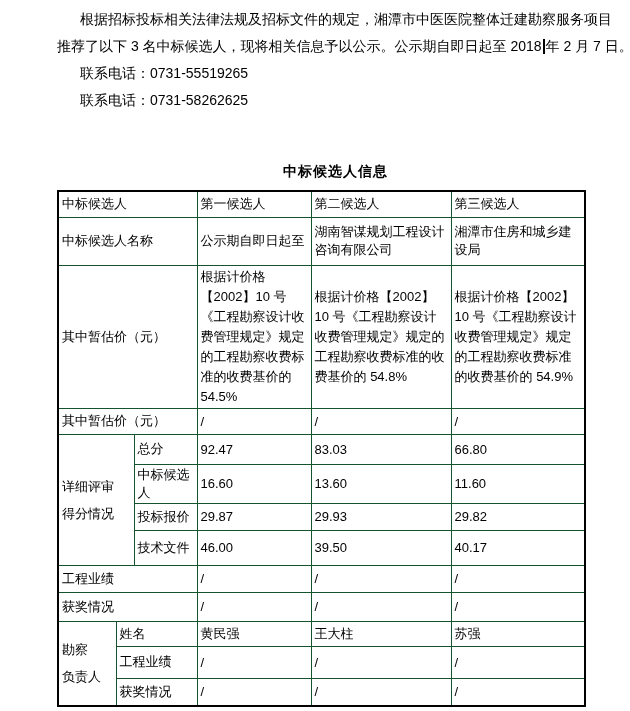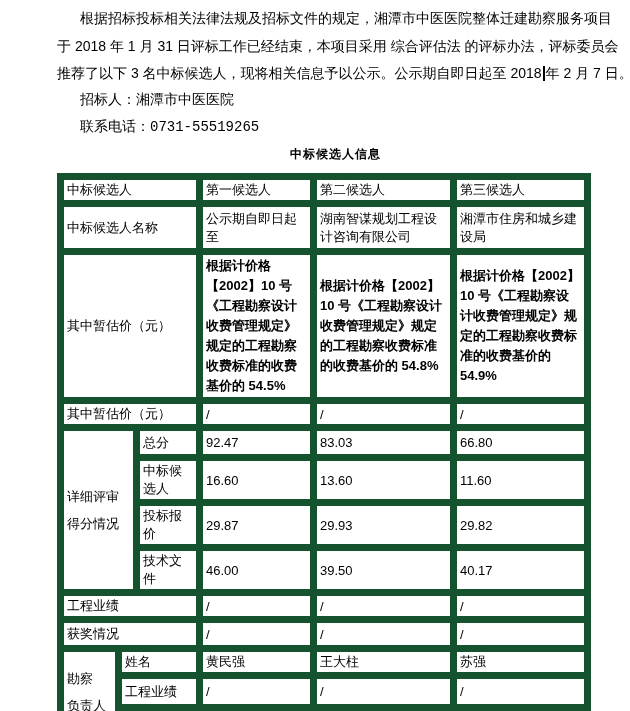--- a/index.html
+++ b/index.html
@@ -19,77 +19,75 @@
   .doc-body {
     padding: 6px 16px 0 57px;
     font-size: 14px;
     line-height: 27px;
   }
   .para-line {
     white-space: nowrap;
   }
   .indent {
     padding-left: 23px;
-    font-family: Liberation Mono, monospace;
   }
   .caret {
     display: inline-block;
     width: 2px;
     height: 15px;
     margin: 0 1px;
     background: #000000;
     vertical-align: -3px;
   }
   .doc-title {
     text-align: center;
     font-weight: bold;
-    font-size: 12px;
+    font-size: 14px;
     line-height: 27px;
     letter-spacing: 1px;
+    margin-top: 44px;
   }
   table.bid {
     border-collapse: collapse;
     table-layout: fixed;
     margin: 5px 0 0 57px;
     width: 527px;
     font-size: 13px;
     border: 2px solid #000000;
     color: #000000;
   }
   table.bid td {
-    border: 7px solid #14532d;
+    border: 1px solid #14532d;
     padding: 1px 3px;
     vertical-align: middle;
     overflow: hidden;
     text-align: left;
   }
   td.price-cell {
     text-align: justify;
     line-height: 20px;
     padding: 1px 2px;
     vertical-align: top;
-    font-weight: bold;
   }
   td.two-line {
     white-space: pre-line;
     line-height: 27px;
   }
 </style>
 </head>
 <body>
 
 <div class="page">
   <div class="doc-body">
 
     <div class="para-line indent">根据招标投标相关法律法规及招标文件的规定，湘潭市中医医院整体迁建勘察服务项目</div>
-    <div class="para-line">于 2018 年 1 月 31 日评标工作已经结束，本项目采用 综合评估法 的评标办法，评标委员会</div>
     <div class="para-line"><span>推荐了以下 3 名中标候选人，现将相关信息予以公示。公示期自即日起至 2018</span><span class="caret"></span><span>年 2 月 7 日。</span></div>
 
-    <div class="para-line indent">招标人：湘潭市中医医院</div>
     <div class="para-line indent">联系电话：0731-55519265</div>
+    <div class="para-line indent">联系电话：0731-58262625</div>
 
     <div class="doc-title">中标候选人信息</div>
   </div>
 
   <table class="bid">
     <colgroup>
       <col style="width:58px">
         <col style="width:18px">
         <col style="width:63px">
       <col style="width:114px">

